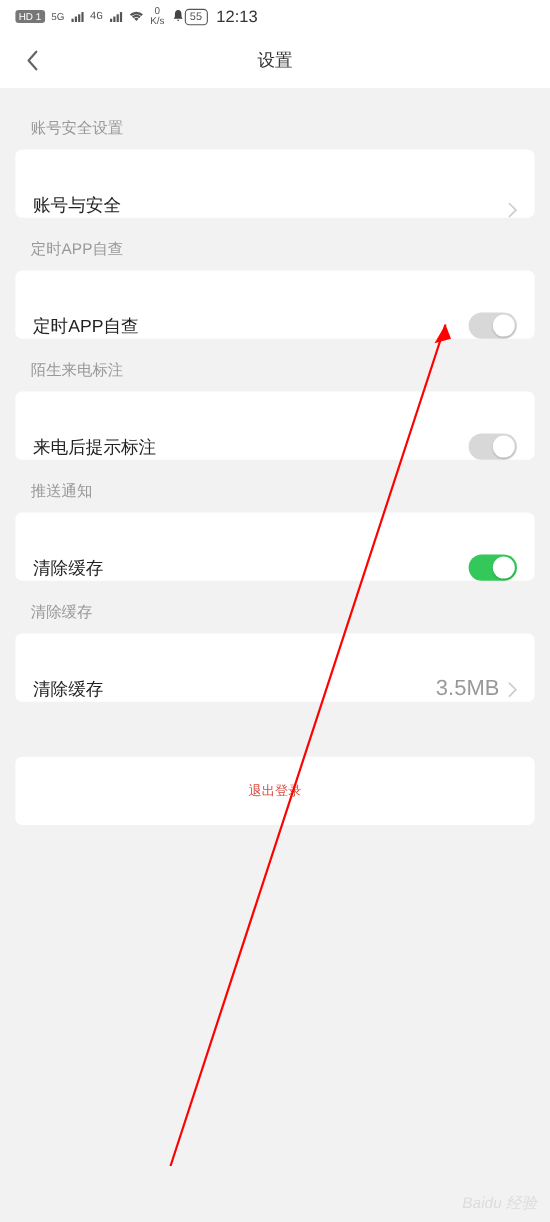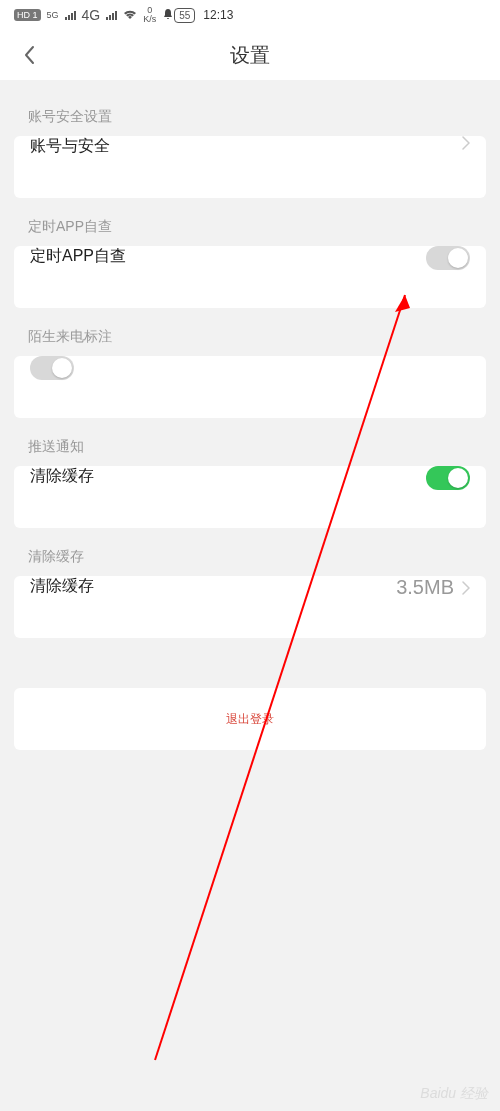--- a/index.html
+++ b/index.html
@@ -60,42 +60,42 @@
       height: 30px;
       display: flex;
       align-items: center;
       justify-content: center;
       cursor: pointer;
     }
     .header-title {
       position: absolute;
       left: 50%;
       transform: translateX(-50%);
-      font-size: 20px;
+      font-size: 16px;
       color: #333;
       font-weight: 500;
     }
     .section-header {
       padding: 20px 40px 10px 28px;
       font-size: 14px;
       color: #999;
     }
     .section-header.first {
       padding-top: 28px;
     }
     .card {
       background: #fff;
       margin: 0 14px;
       border-radius: 6px;
       padding: 0 16px;
     }
     .row {
       height: 62px;
       display: flex;
-      align-items: flex-start;
+      align-items: flex-end;
       justify-content: space-between;
     }
     .row-label {
       font-size: 16px;
       color: #222;
       font-weight: 500;
     }
     .row-right {
       display: flex;
       align-items: center;
@@ -186,21 +186,21 @@
 <div class="status-bar">
   <div class="status-left">
     <span class="status-icon" style="background:#777;color:#fff;padding:1px 3px;border-radius:3px;font-size:9px;">HD 1</span>
     <span style="font-size:9px;">5G</span>
     <span class="sig-bars">
         <span></span>
         <span></span>
         <span></span>
         <span></span>
       </span>
-    <span style="font-size:14px;">4G</span>
+    <span style="font-size:10px;font-family:Liberation Mono, monospace;">4G</span>
     <span class="sig-bars">
         <span></span>
         <span></span>
         <span></span>
         <span></span>
       </span>
     <span>
       <svg width="14" height="10" viewBox="0 0 14 10">
           <path d="M7 9 L5 7 A3 3 0 0 1 9 7 Z M3 5 A6 6 0 0 1 11 5 L9.5 6.5 A4 4 0 0 0 4.5 6.5 Z M1 3 A9 9 0 0 1 13 3 L11.5 4.5 A7 7 0 0 0 2.5 4.5 Z" fill="#555"></path>
         </svg>
@@ -210,21 +210,21 @@
       <span>K/s</span>
     </span>
     <span>
       <svg width="12" height="12" viewBox="0 0 12 12">
           <path d="M6 1 C4 1 3 2.5 3 5 L3 7 L2 9 L10 9 L9 7 L9 5 C9 2.5 8 1 6 1 Z M5 10 A1 1 0 0 0 7 10 Z" fill="#444"></path>
         </svg>
     </span>
   </div>
   <div class="status-right">
     <span class="battery-box">55</span>
-    <span style="font-size:12px;color:#333;">12:13</span>
+    <span style="font-size:15px;color:#333;">12:13</span>
   </div>
 </div>
 
 <div class="header">
   <div class="back-btn">
     <svg width="12" height="20" viewBox="0 0 12 20">
       <path d="M10 2 L3 10 L10 18" stroke="#666" stroke-width="2" fill="none" stroke-linecap="round" stroke-linejoin="round"></path>
     </svg>
   </div>
   <div class="header-title">设置</div>
@@ -250,20 +250,21 @@
     <div class="row-label">定时APP自查</div>
     <div class="toggle off">
       <div class="toggle-knob"></div>
     </div>
   </div>
 </div>
 
 <div class="section-header">陌生来电标注</div>
 <div class="card">
   <div class="row">
+    <div class="row-label">来电后提示标注</div>
     <div class="toggle off">
       <div class="toggle-knob"></div>
     </div>
   </div>
 </div>
 
 <div class="section-header">推送通知</div>
 <div class="card">
   <div class="row">
     <div class="row-label">清除缓存</div>

